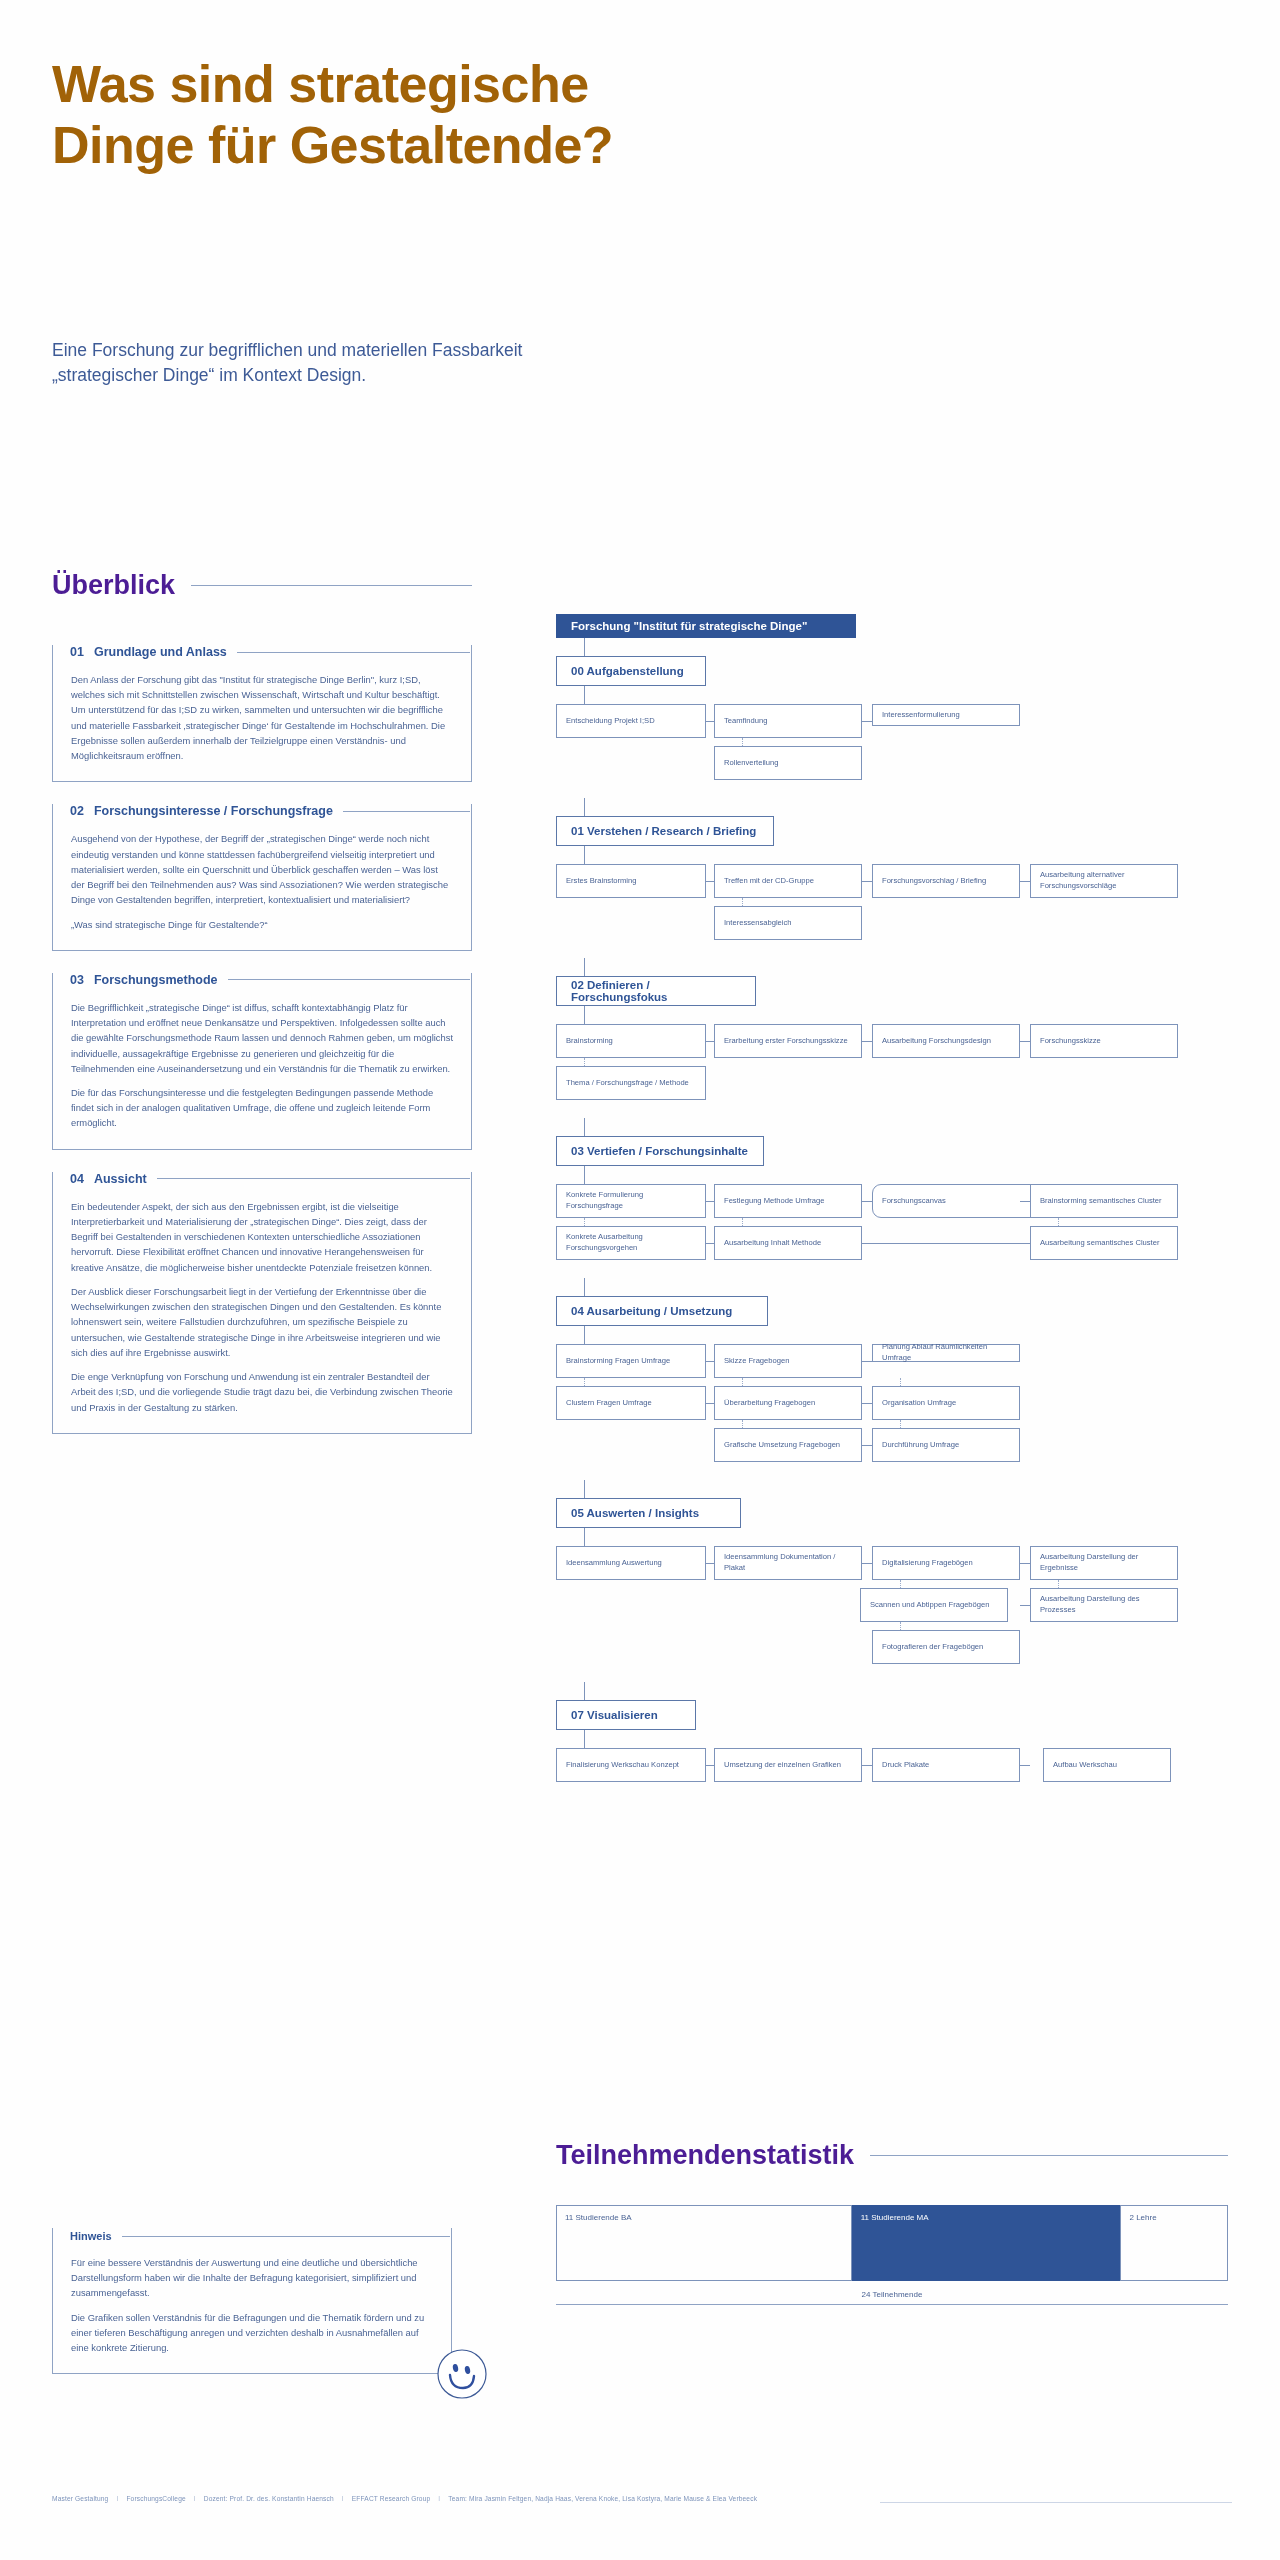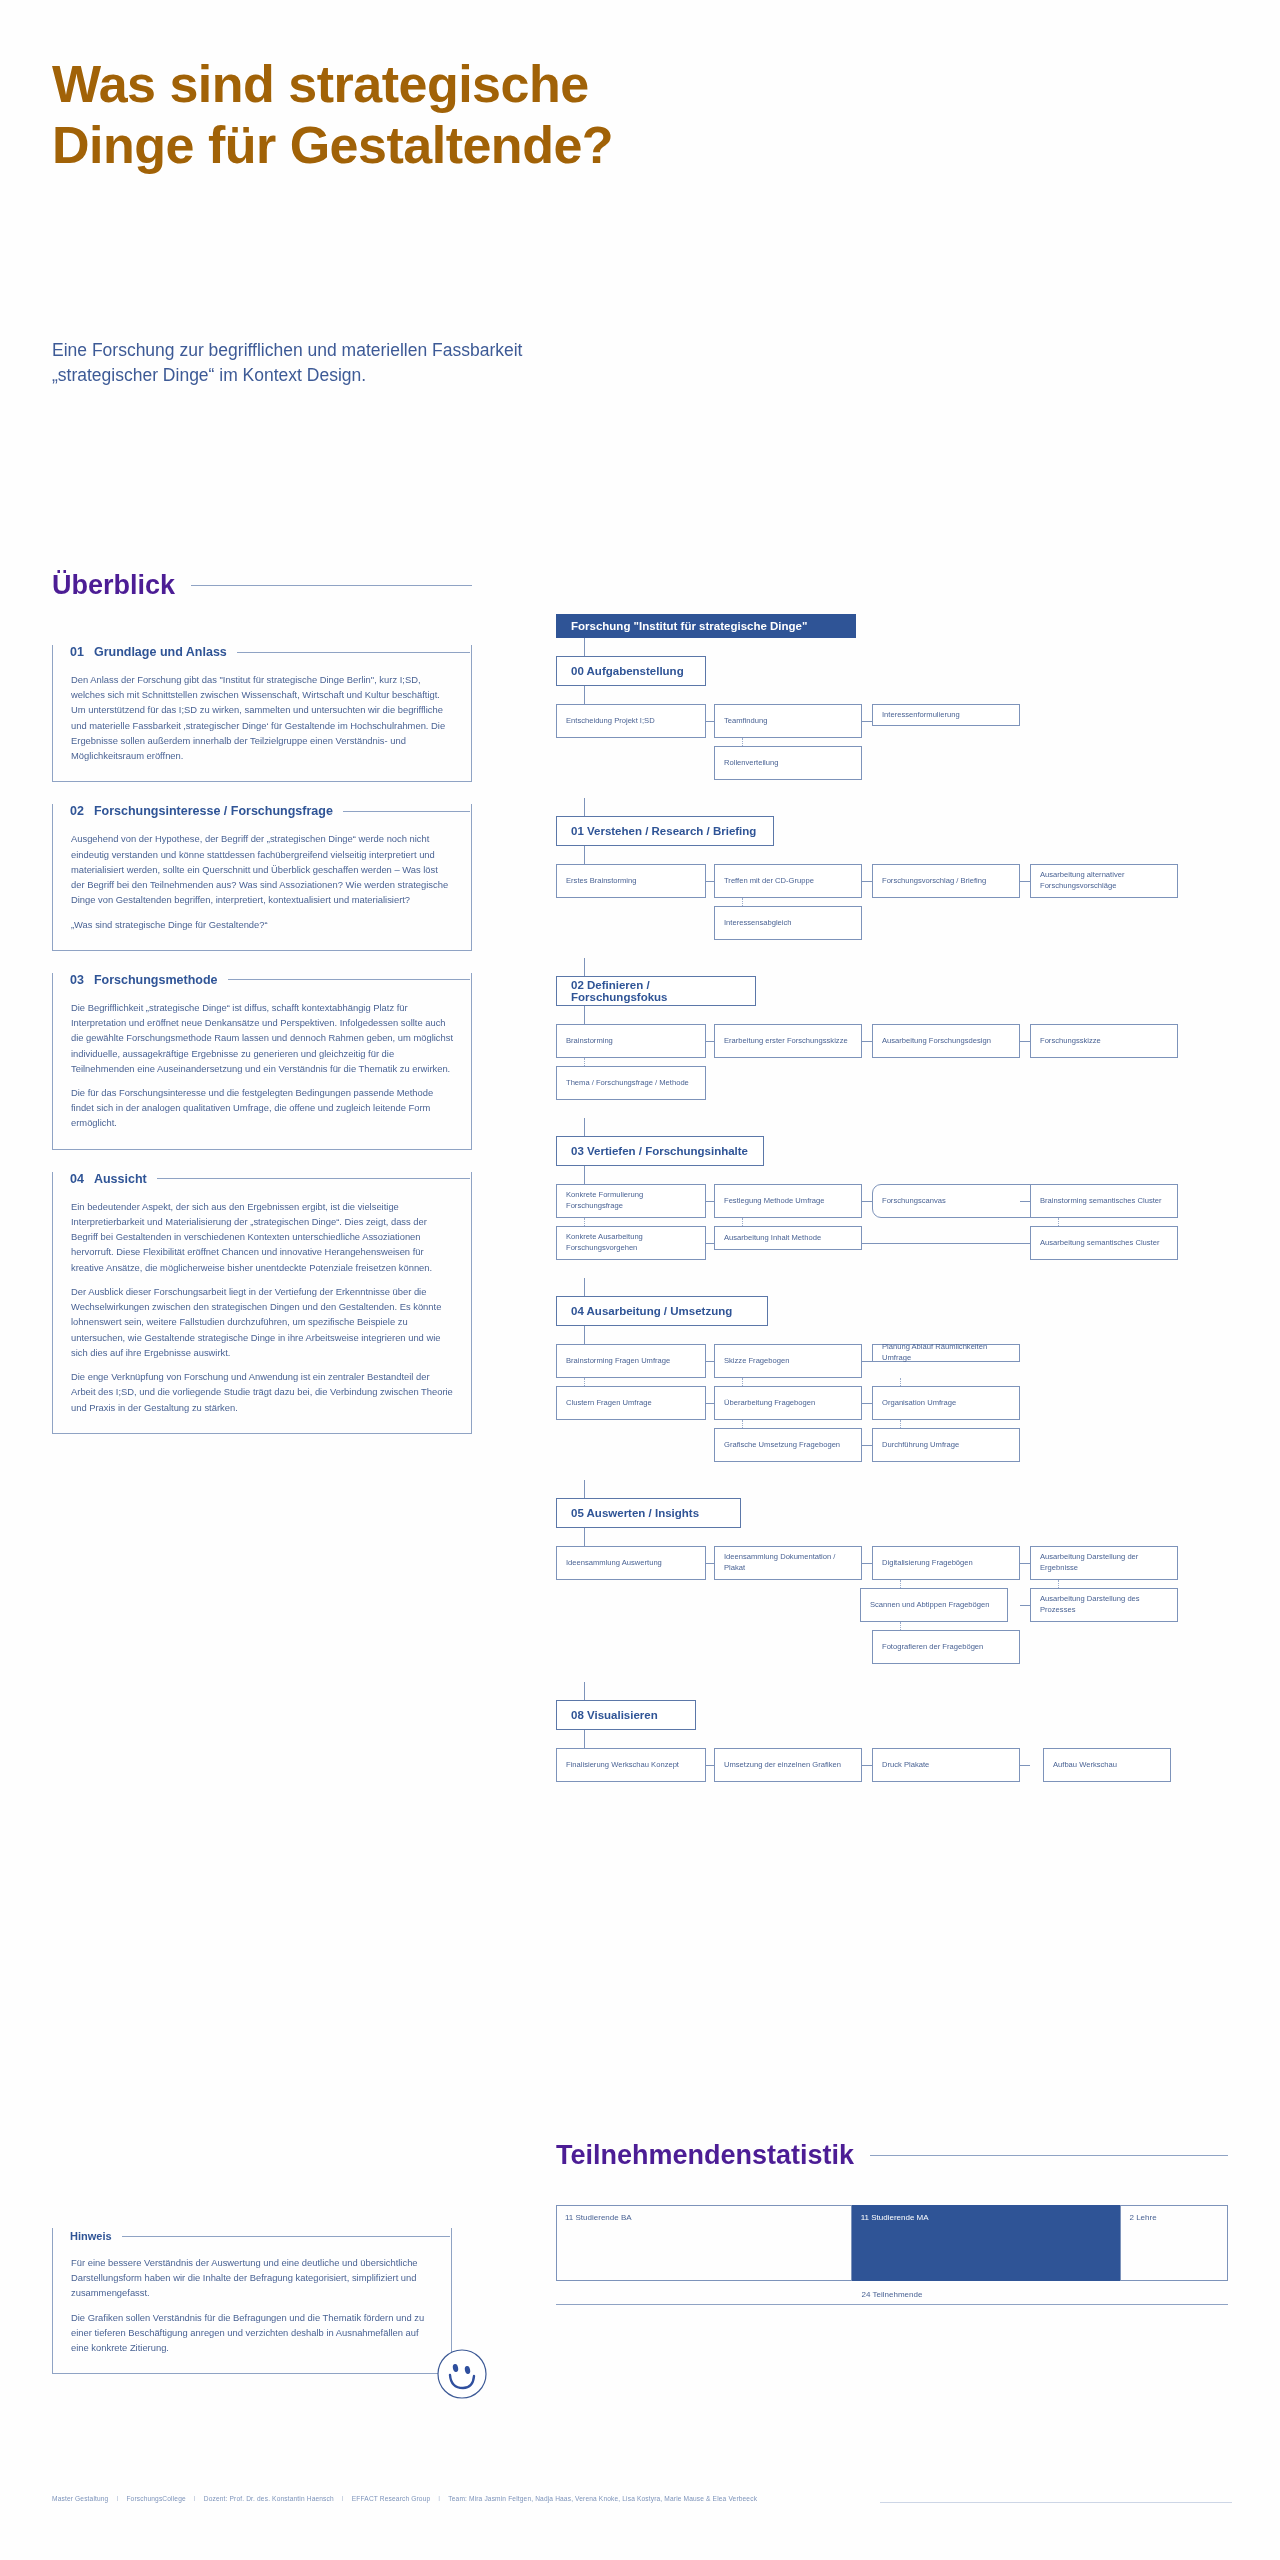--- a/index.html
+++ b/index.html
@@ -228,21 +228,21 @@
           <div class="fbox" style="left: 158px; top: 570px; width: 148px; height: 34px;">Festlegung Methode Umfrage</div>
           <div class="fline" style="left: 150px; top: 587px; width: 8px; height: 1px;"></div>
           <div class="fbox" style="left: 316px; top: 570px; width: 176px; height: 34px; border-radius: 9px;">Forschungscanvas</div>
           <div class="fline" style="left: 306px; top: 587px; width: 10px; height: 1px;"></div>
           <div class="fbox" style="left: 474px; top: 570px; width: 148px; height: 34px;">Brainstorming semantisches Cluster</div>
           <div class="fline" style="left: 464px; top: 587px; width: 10px; height: 1px;"></div>
           <div class="fdot" style="left: 28px; top: 604px; height: 8px;"></div>
           <div class="fdot" style="left: 186px; top: 604px; height: 8px;"></div>
           <div class="fdot" style="left: 502px; top: 604px; height: 8px;"></div>
           <div class="fbox" style="left: 0px; top: 612px; width: 150px; height: 34px;">Konkrete Ausarbeitung Forschungsvorgehen</div>
-          <div class="fbox" style="left: 158px; top: 612px; width: 148px; height: 24px;">Ausarbeitung Inhalt Methode</div>
+          <div class="fbox" style="left: 158px; top: 612px; width: 148px; height: 34px;">Ausarbeitung Inhalt Methode</div>
           <div class="fline" style="left: 150px; top: 629px; width: 8px; height: 1px;"></div>
           <div class="fbox" style="left: 474px; top: 612px; width: 148px; height: 34px;">Ausarbeitung semantisches Cluster</div>
           <div class="fline" style="left: 306px; top: 629px; width: 168px; height: 1px;"></div>
           <div class="fline" style="left: 28px; top: 664px; width: 1px; height: 18px;"></div>
           <div class="fphase" style="left: 0px; top: 682px; height: 30px; width: 212px;">04  Ausarbeitung / Umsetzung</div>
           <div class="fline" style="left: 28px; top: 712px; width: 1px; height: 18px;"></div>
           <div class="fbox" style="left: 0px; top: 730px; width: 150px; height: 34px;">Brainstorming Fragen Umfrage</div>
           <div class="fbox" style="left: 158px; top: 730px; width: 148px; height: 34px;">Skizze Fragebogen</div>
           <div class="fline" style="left: 150px; top: 747px; width: 8px; height: 1px;"></div>
           <div class="fbox" style="left: 316px; top: 730px; width: 148px; height: 18px;">Planung Ablauf Räumlichkeiten Umfrage</div>
@@ -271,21 +271,21 @@
           <div class="fbox" style="left: 474px; top: 932px; width: 148px; height: 34px;">Ausarbeitung Darstellung der Ergebnisse</div>
           <div class="fline" style="left: 464px; top: 949px; width: 10px; height: 1px;"></div>
           <div class="fdot" style="left: 344px; top: 966px; height: 8px;"></div>
           <div class="fdot" style="left: 502px; top: 966px; height: 8px;"></div>
           <div class="fbox" style="left: 304px; top: 974px; width: 148px; height: 34px;">Scannen und Abtippen Fragebögen</div>
           <div class="fbox" style="left: 474px; top: 974px; width: 148px; height: 34px;">Ausarbeitung Darstellung des Prozesses</div>
           <div class="fline" style="left: 464px; top: 991px; width: 10px; height: 1px;"></div>
           <div class="fdot" style="left: 344px; top: 1008px; height: 8px;"></div>
           <div class="fbox" style="left: 316px; top: 1016px; width: 148px; height: 34px;">Fotografieren der Fragebögen</div>
           <div class="fline" style="left: 28px; top: 1068px; width: 1px; height: 18px;"></div>
-          <div class="fphase" style="left: 0px; top: 1086px; height: 30px; width: 140px;">08  Visualisieren</div>
+          <div class="fphase" style="left: 0px; top: 1086px; height: 30px; width: 140px;">07  Visualisieren</div>
           <div class="fline" style="left: 28px; top: 1116px; width: 1px; height: 18px;"></div>
           <div class="fbox" style="left: 0px; top: 1134px; width: 150px; height: 34px;">Finalisierung Werkschau Konzept</div>
           <div class="fbox" style="left: 158px; top: 1134px; width: 148px; height: 34px;">Umsetzung der einzelnen Grafiken</div>
           <div class="fline" style="left: 150px; top: 1151px; width: 8px; height: 1px;"></div>
           <div class="fbox" style="left: 316px; top: 1134px; width: 148px; height: 34px;">Druck Plakate</div>
           <div class="fline" style="left: 306px; top: 1151px; width: 10px; height: 1px;"></div>
           <div class="fbox" style="left: 487px; top: 1134px; width: 128px; height: 34px;">Aufbau Werkschau</div>
           <div class="fline" style="left: 464px; top: 1151px; width: 10px; height: 1px;"></div>
         </div>
       </div>

